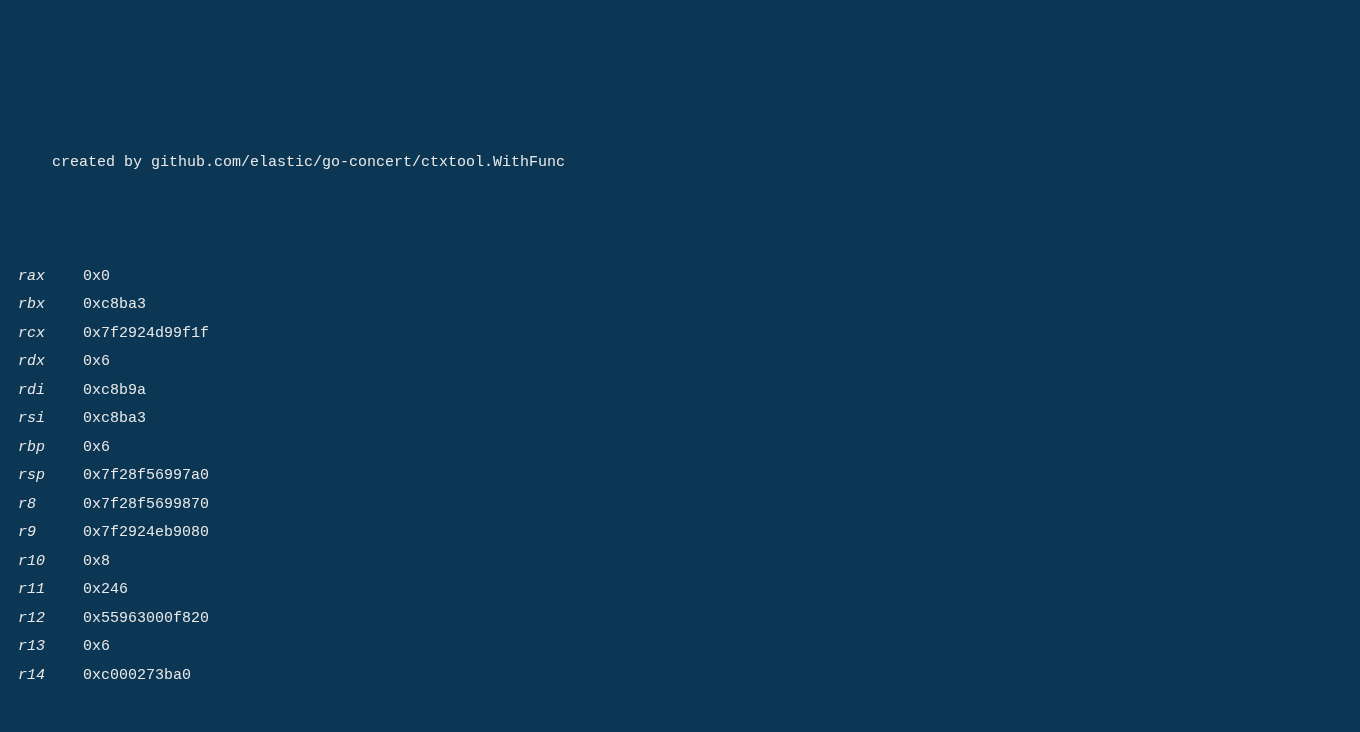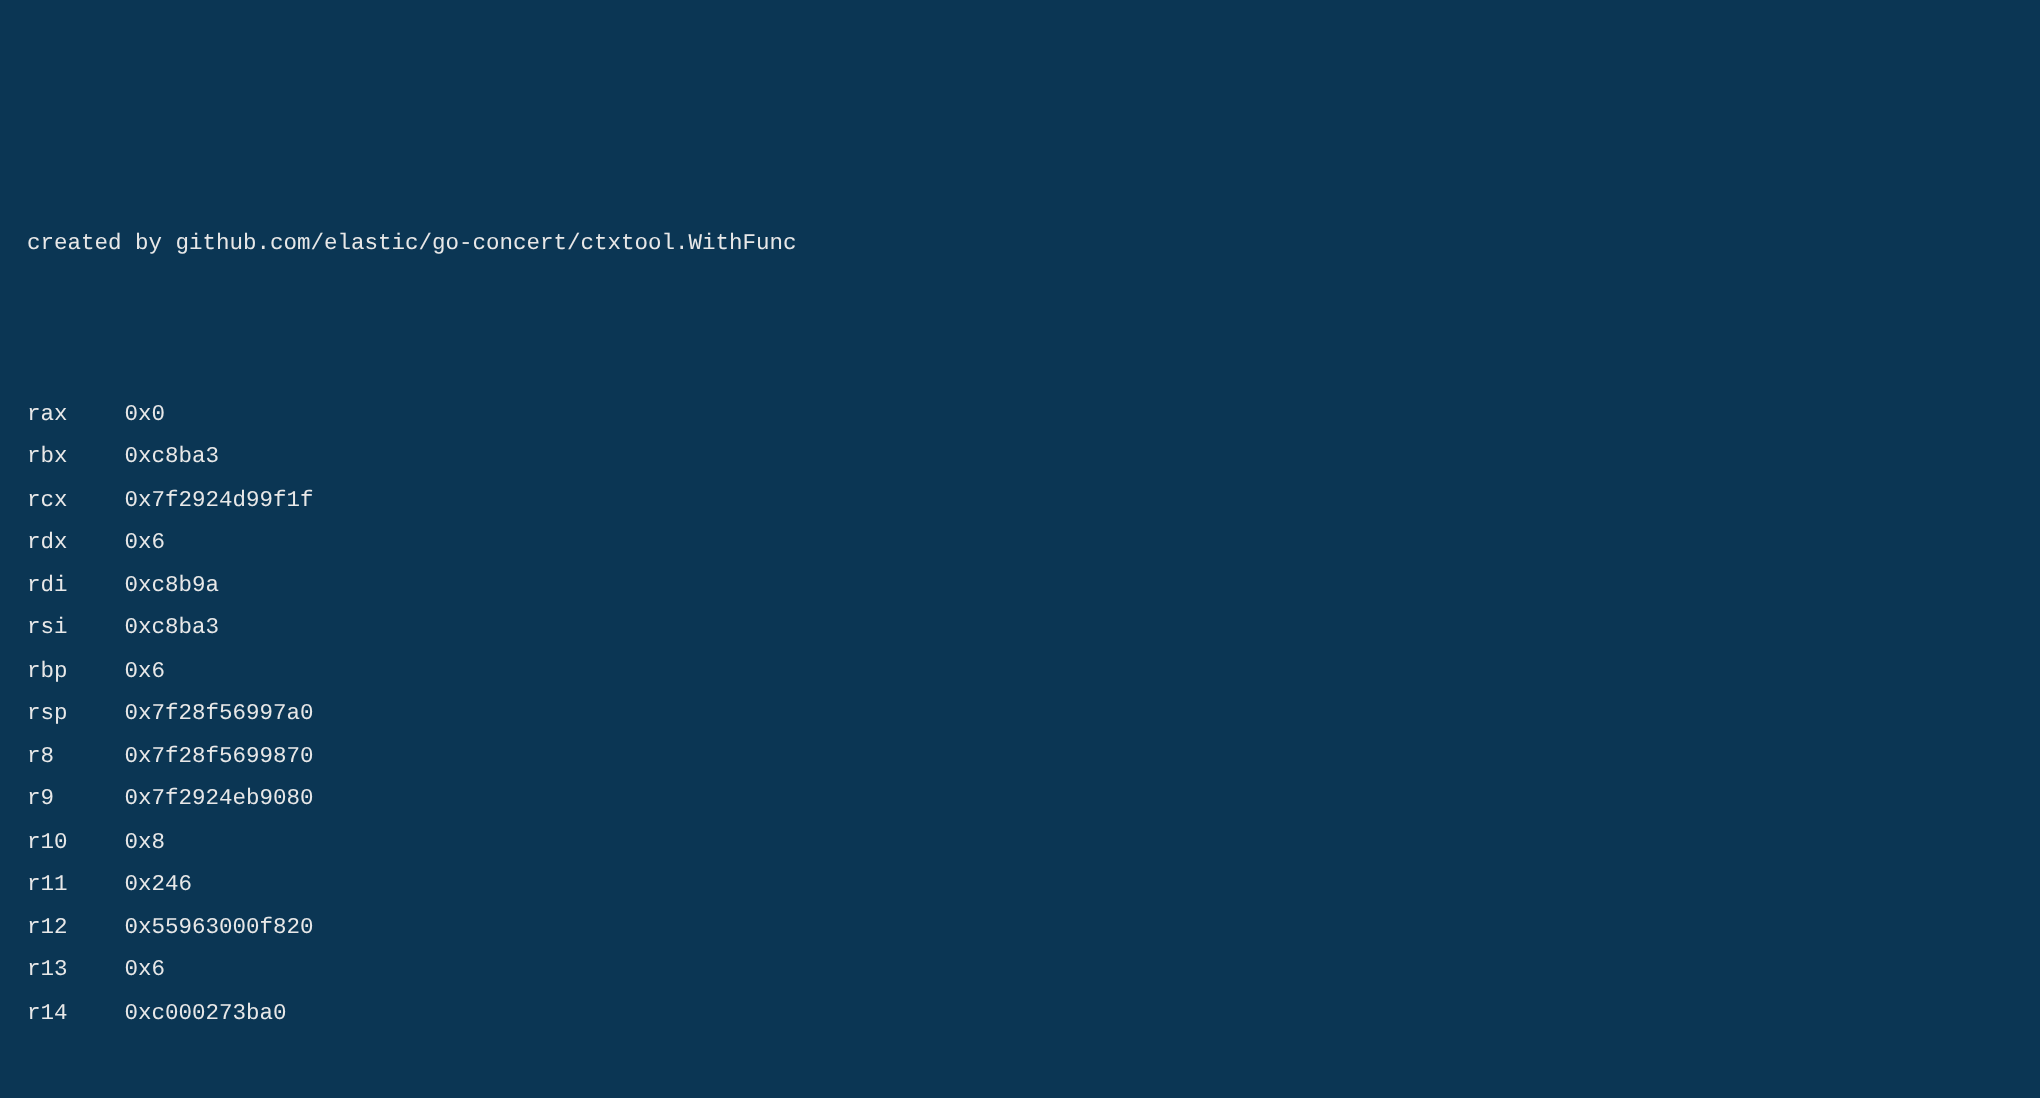--- a/index.html
+++ b/index.html
@@ -17,27 +17,29 @@
       width: 1360px;
       height: 732px;
       overflow: hidden;
       white-space: pre;
     }
     .terminal-output {
       white-space: pre;
     }
     .trace-line {
       display: block;
+      margin-left: 34px;
     }
     .reg-row {
       display: block;
     }
     .reg-name {
       display: inline-block;
       min-width: 56px;
+      font-style: italic;
     }
   </style>
 </head>
 <body>
 
 
 
 <div class="terminal-output">
 <span class="trace-line">created by github.com/elastic/go-concert/ctxtool.WithFunc</span>
 <span class="trace-line"> </span>

